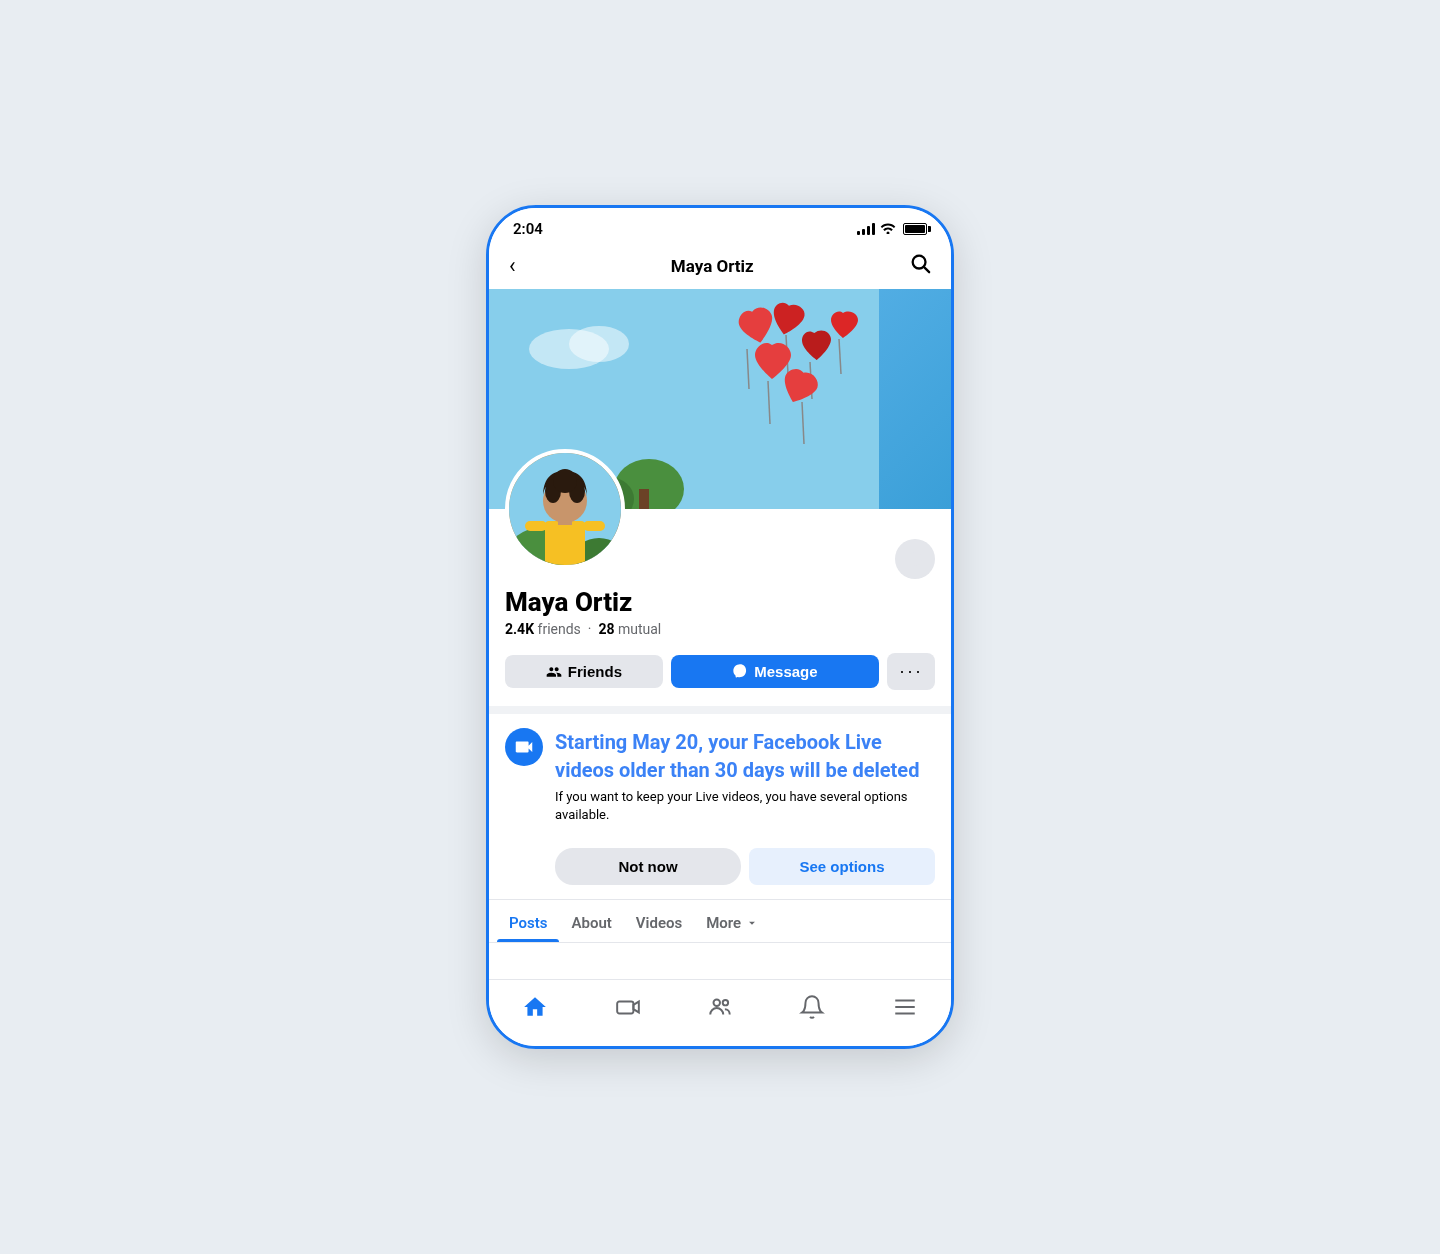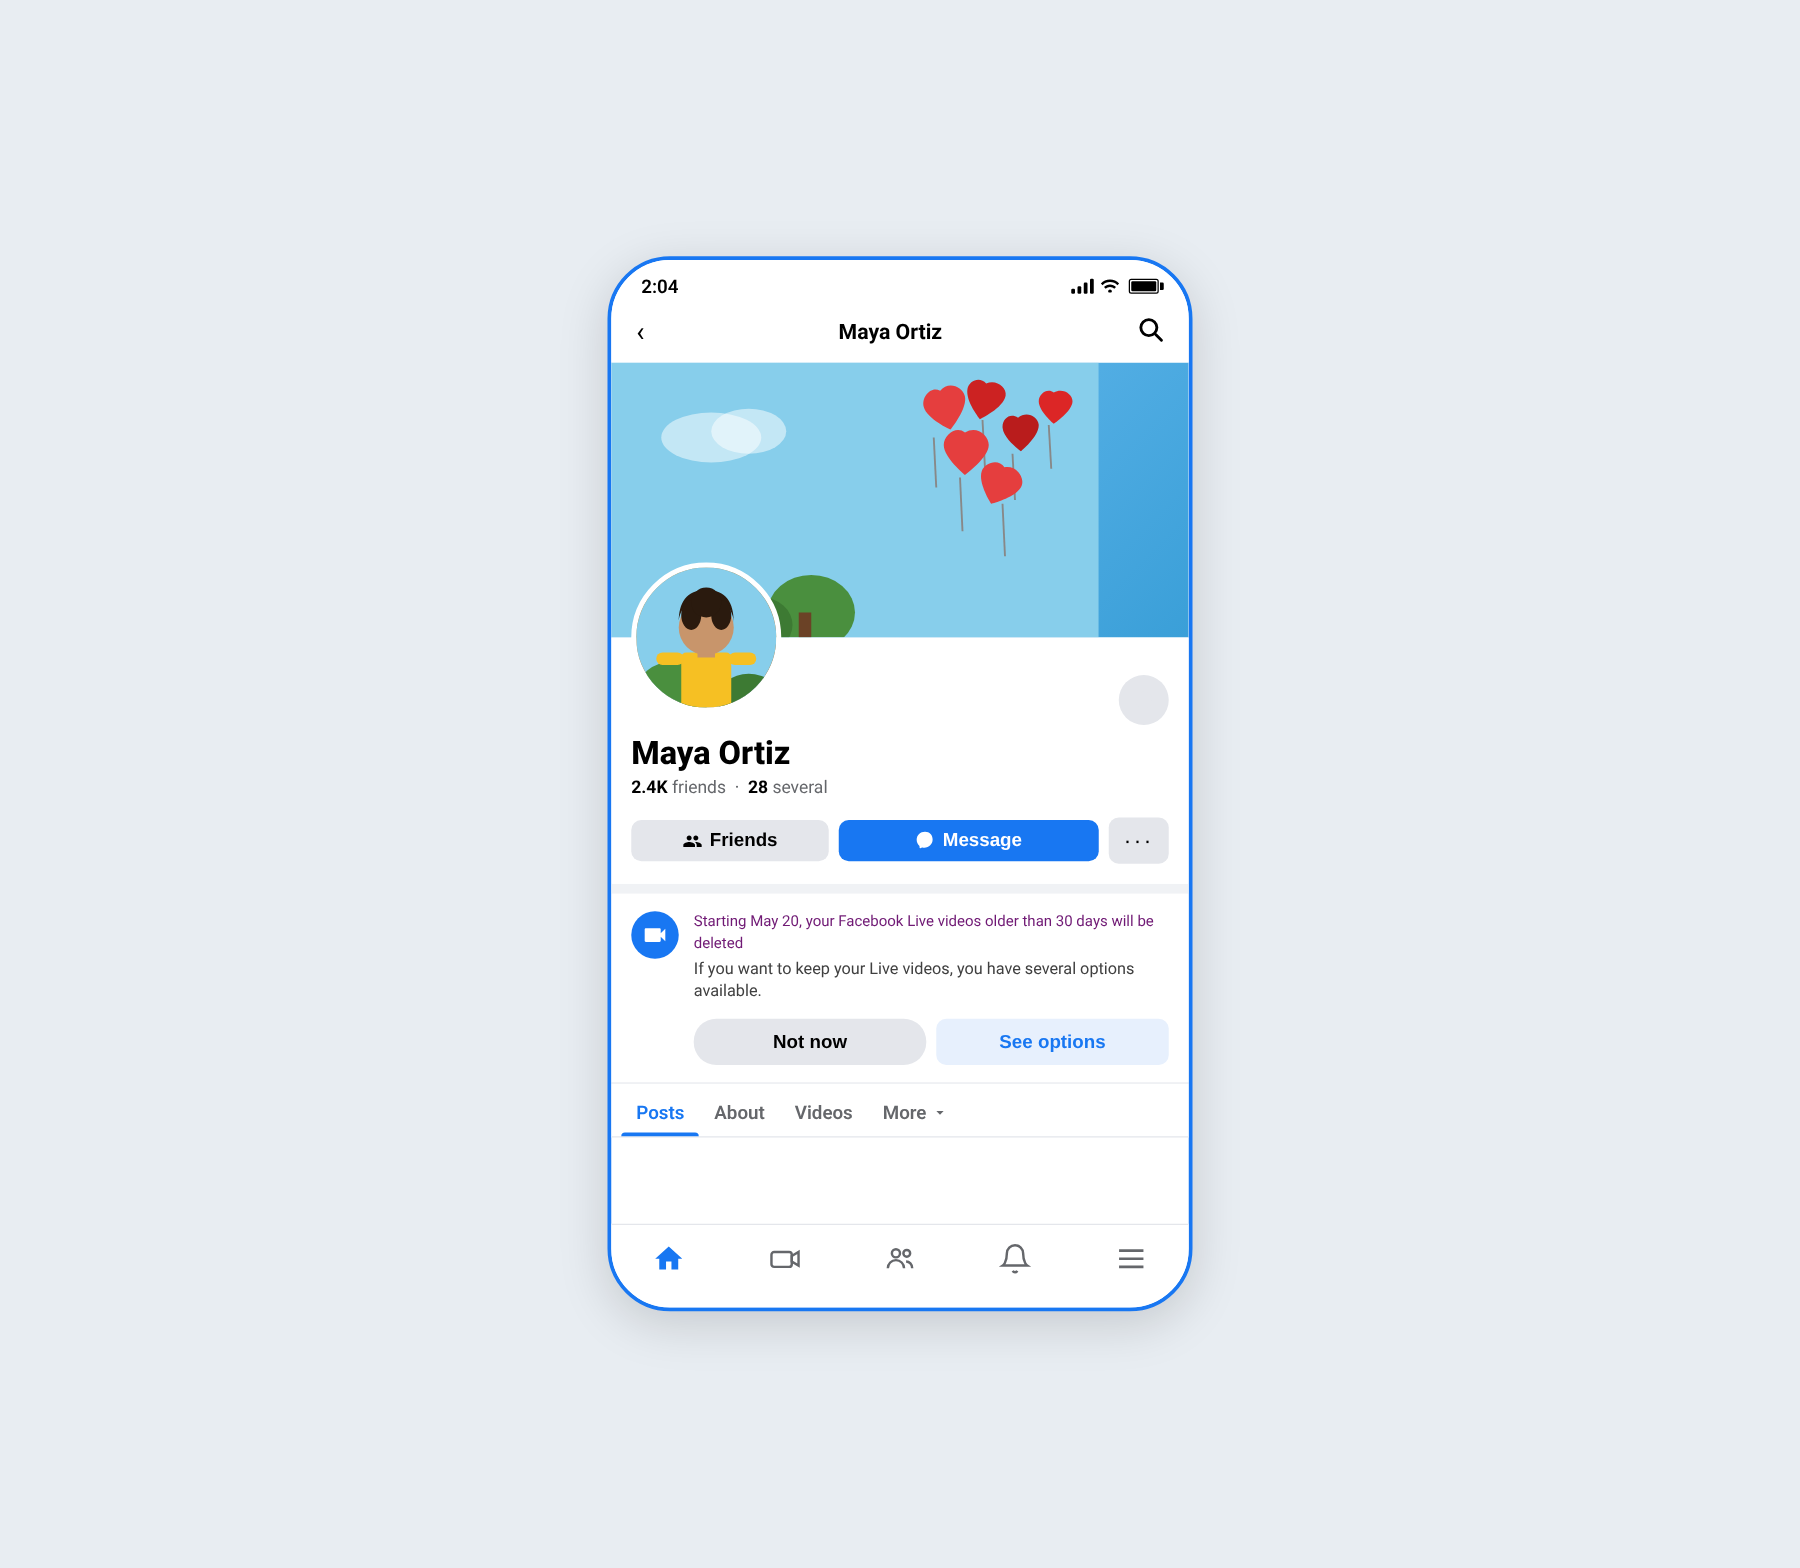--- a/index.html
+++ b/index.html
@@ -272,32 +272,32 @@
       justify-content: center;
       flex-shrink: 0;
       font-size: 18px;
     }
 
     .notification-text-area {
       flex: 1;
     }
 
     .notification-title {
-      font-size: 12px;
-      font-weight: 400;
-      color: #701a75;
+      font-size: 20px;
+      font-weight: 700;
+      color: #3b82f6;
       line-height: 1.4;
       margin-bottom: 4px;
     }
 
     .notification-body {
       font-size: 13px;
-      color: #404040;
+      color: #000000;
       line-height: 1.4;
-      margin-bottom: 12px;
+      margin-bottom: 24px;
     }
 
     .notification-actions {
       display: flex;
       gap: 8px;
     }
 
     .btn-not-now {
       flex: 1;
       background: #e4e6eb;
@@ -520,21 +520,21 @@
         </svg>
       </div>
 
       <div class="profile-name">Maya Ortiz</div>
       
       <div class="profile-friends">
         <strong>2.4K</strong>
         <span>friends</span>
         &nbsp;·&nbsp;
         <strong>28</strong>
-        <span>several</span>
+        <span>mutual</span>
       </div>
 
       
       <div class="action-buttons">
         <button class="btn-friends">
           <svg width="16" height="16" viewBox="0 0 24 24" fill="currentColor">
             <path d="M16 11c1.66 0 2.99-1.34 2.99-3S17.66 5 16 5c-1.66 0-3 1.34-3 3s1.34 3 3 3zm-8 0c1.66 0 2.99-1.34 2.99-3S9.66 5 8 5C6.34 5 5 6.34 5 8s1.34 3 3 3zm0 2c-2.33 0-7 1.17-7 3.5V19h14v-2.5c0-2.33-4.67-3.5-7-3.5zm8 0c-.29 0-.62.02-.97.05 1.16.84 1.97 1.97 1.97 3.45V19h6v-2.5c0-2.33-4.67-3.5-7-3.5z"></path>
           </svg>
           <span>Friends</span>
         </button>

